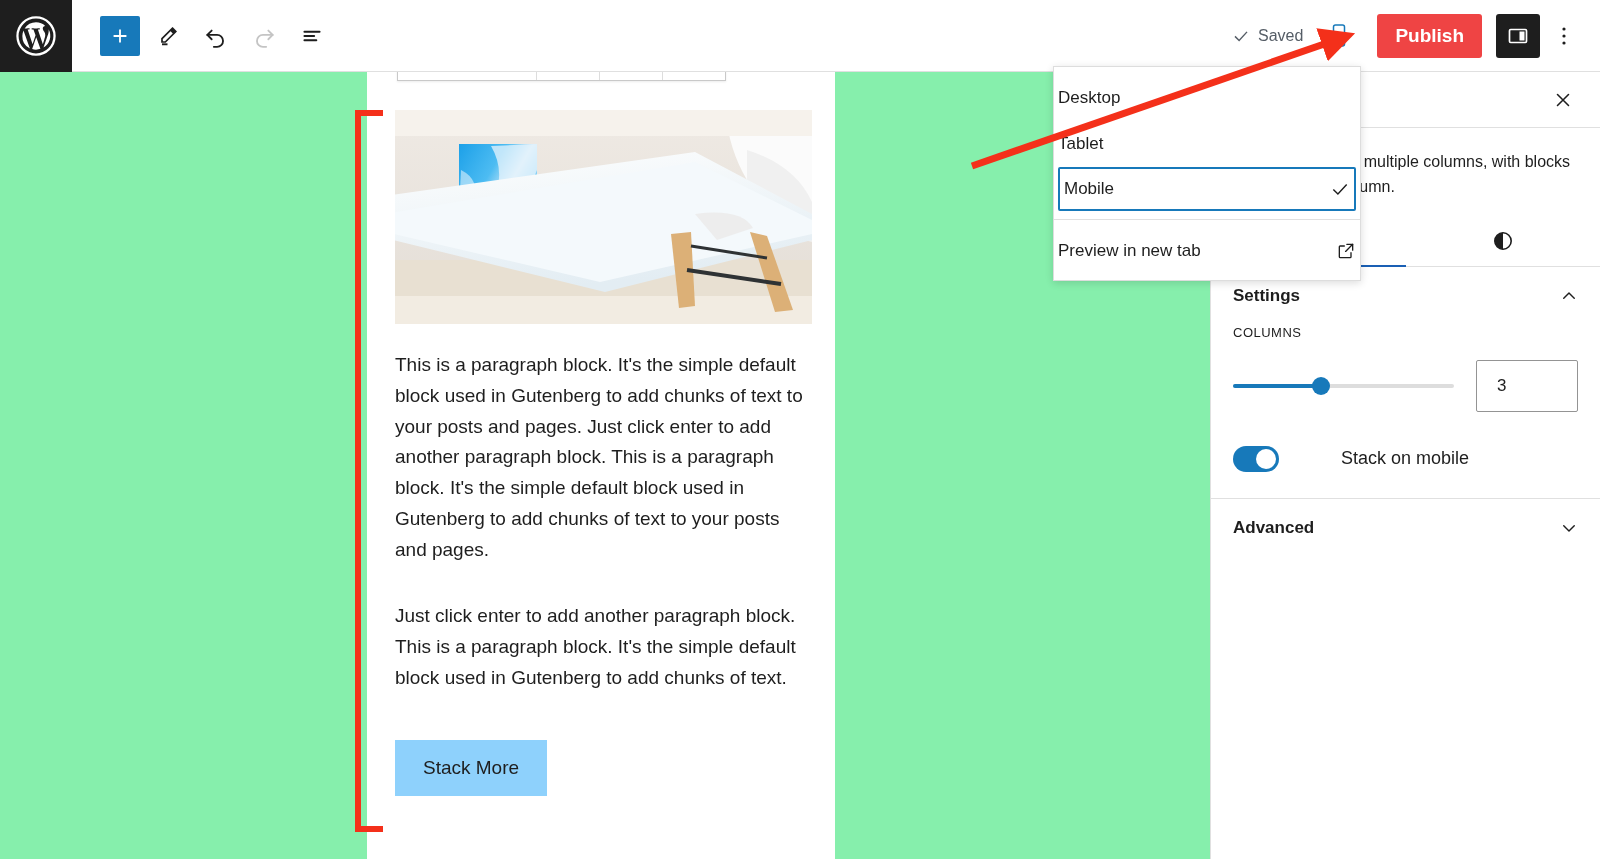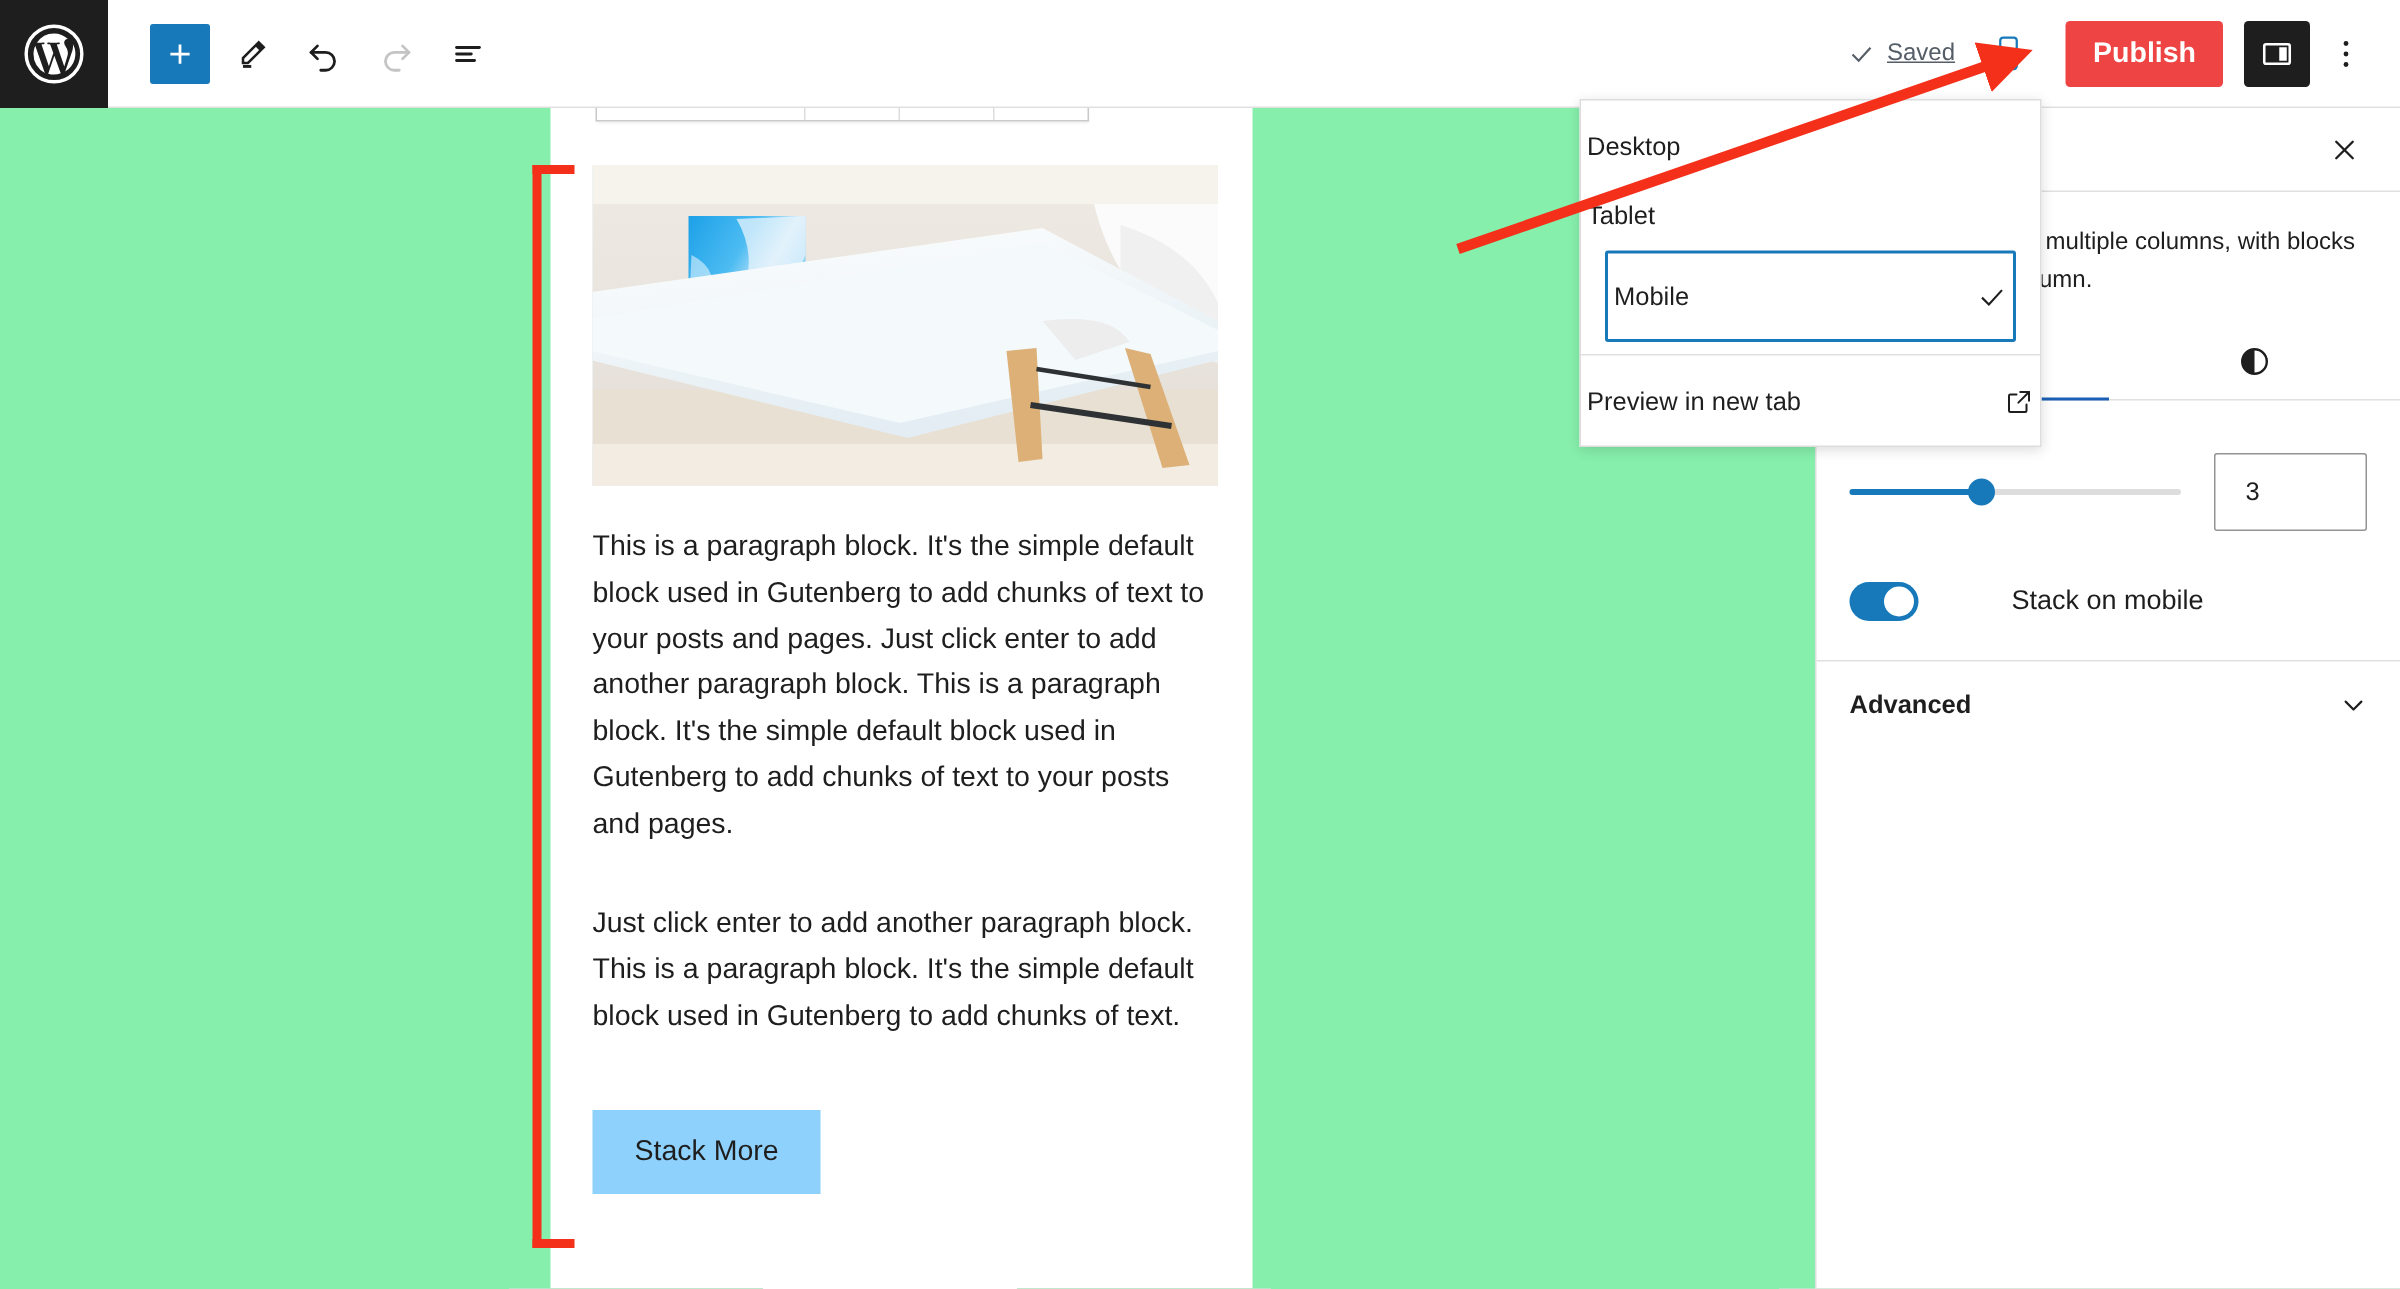--- a/index.html
+++ b/index.html
@@ -31,21 +31,21 @@
     width: 48px; height: 48px;
     display: flex; align-items: center; justify-content: center;
     border-radius: 2px; background: transparent; border: none;
     cursor: pointer;
   }
   .tb-btn.primary { background: #1779ba; width: 40px; height: 40px; border-radius: 2px; }
   .hdr-spacer { flex: 1; }
   .hdr-right { display: flex; align-items: center; gap: 4px; padding-right: 16px; }
   .saved {
     display: flex; align-items: center; gap: 8px;
-    font-size: 16px; color: #555d66; padding: 0 10px; text-decoration: underline;
+    font-size: 16px; color: #555d66; padding: 0 10px;
   }
   .preview-btn {
     width: 44px; height: 44px;
     display: flex; align-items: center; justify-content: center;
     cursor: pointer;
   }
   .publish-btn {
     background: #ef4444; color: #fff;
     font-size: 19px; font-weight: bold;
     border: none; border-radius: 3px;
@@ -130,23 +130,23 @@
   }
   .pm-item {
     height: 46px;
     display: flex; align-items: center; justify-content: space-between;
     padding: 0 4px;
     font-size: 17px; color: #1e1e1e;
     cursor: pointer;
   }
   .pm-item.selected {
     border: 2px solid #1779ba;
-    margin: 0 16px;
+    margin: 0 4px;
     border-radius: 2px;
-    height: 61px;
+    height: 44px;
     text-align: right;
   }
   .pm-sep { height: 1px; background: #e0e0e0; margin: 8px 0; }
 
   
   .settings-sidebar {
     position: absolute; top: 72px; right: 0;
     width: 390px; height: 787px;
     background: #ffffff;
     border-left: 1px solid #e0e0e0;
@@ -439,20 +439,26 @@
         </svg>
       </div>
       <div class="ss-tab">
         <svg width="24" height="24" viewBox="0 0 24 24">
           <circle cx="12" cy="12" r="8.2" fill="none" stroke="#1e1e1e" stroke-width="1.6"></circle>
           <path d="M12 3.8a8.2 8.2 0 0 0 0 16.4z" fill="#1e1e1e"></path>
         </svg>
       </div>
     </div>
 
+    <div class="panel-head">
+      <span>Settings</span>
+      <svg width="18" height="18" viewBox="0 0 24 24" fill="none" stroke="#1e1e1e" stroke-width="1.9" stroke-linecap="round" stroke-linejoin="round">
+        <path d="M5 15l7-7 7 7"></path>
+      </svg>
+    </div>
 
     <div class="panel-body">
       <div class="field-label">Columns</div>
       <div class="range-row">
         <div class="range-track">
           <div class="range-fill" id="slider-fill" style="width: 40%;"></div>
           <div class="range-thumb" id="slider-thumb" style="left: calc(40% - 9px);"></div>
         </div>
         <div class="num-box">3</div>
       </div>

